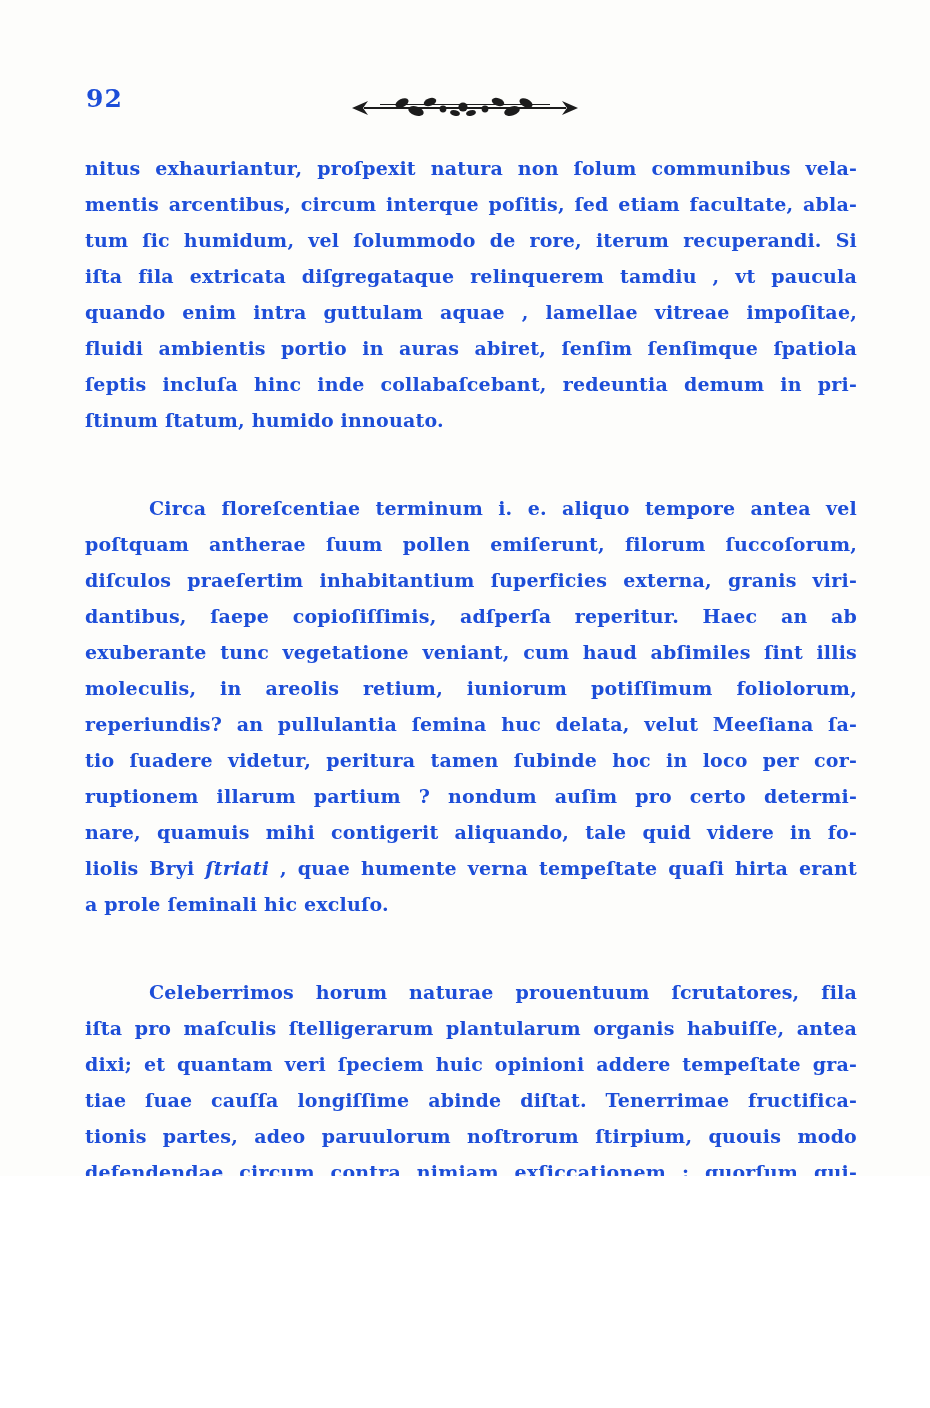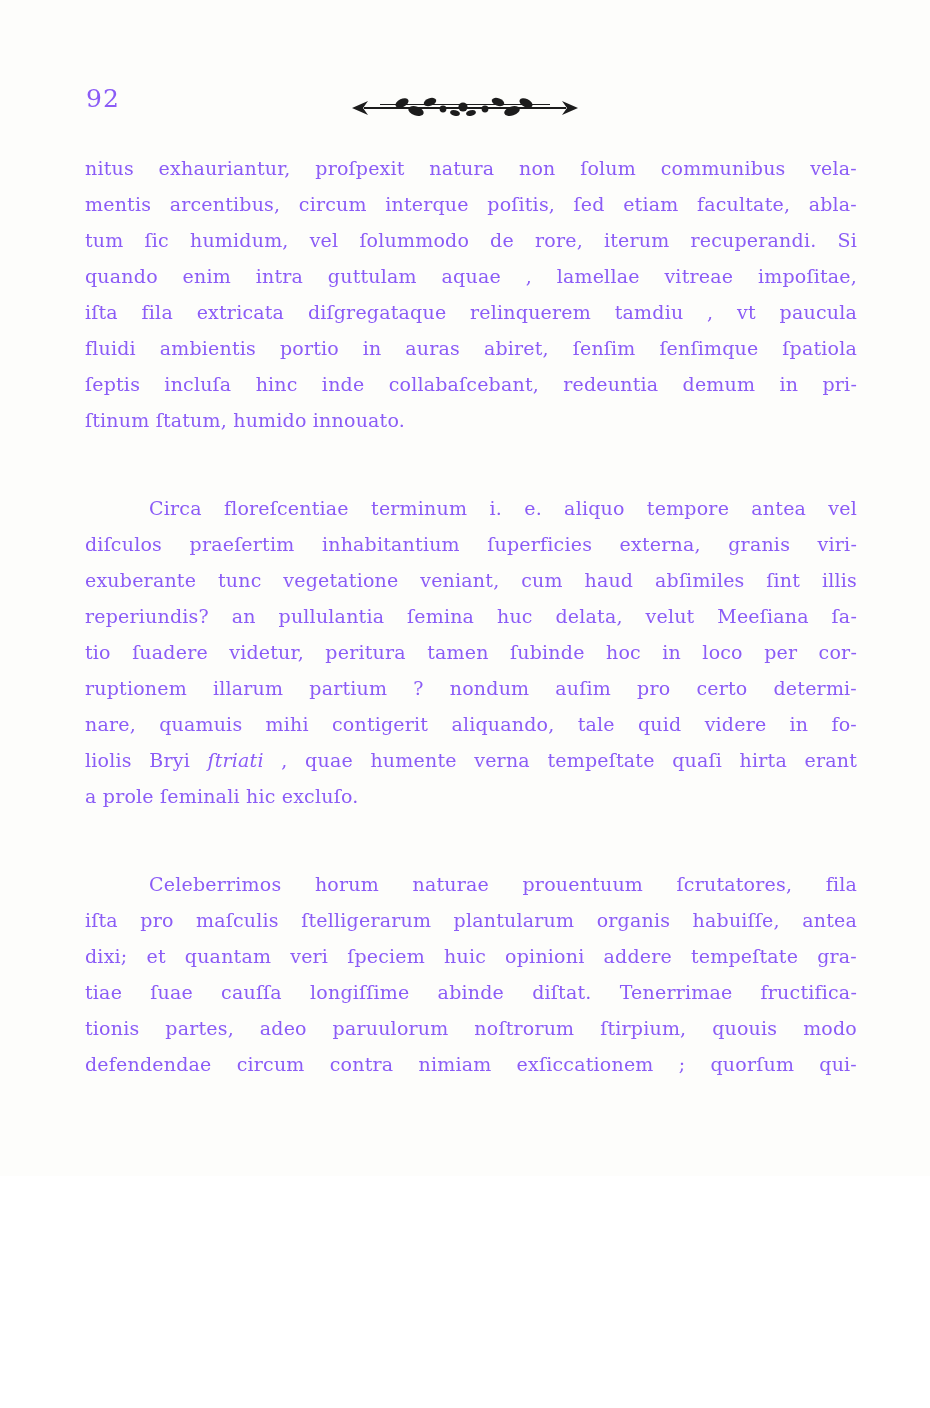--- a/index.html
+++ b/index.html
@@ -6,22 +6,23 @@
     margin: 0;
     padding: 0;
     background: #ffffff;
   }
   .page {
     position: relative;
     width: 930px;
     height: 1176px;
     background: #fdfdfb;
     font-family: "DejaVu Serif", serif;
-    color: #8b5cf6;
+    color: #1d4ed8;
     overflow: hidden;
+    font-weight: bold;
   }
   .page-number {
     position: absolute;
     left: 86px;
     top: 84px;
     font-size: 25px;
     letter-spacing: 1px;
   }
   .ornament {
     position: absolute;
@@ -101,30 +102,33 @@
         <path d="M228 14 L212 7 L217 14 L212 21 Z" stroke-width="0"></path>
       </g>
     </svg>
   </div>
 
   <div class="text-block" id="text-block">
       <div class="para">
         <div class="line just">nitus exhauriantur, proſpexit natura non ſolum communibus vela-</div>
         <div class="line just">mentis arcentibus, circum interque poſitis, ſed etiam facultate, abla-</div>
         <div class="line just">tum ſic humidum, vel ſolummodo de rore, iterum recuperandi. Si</div>
+        <div class="line just">iſta fila extricata diſgregataque relinquerem tamdiu , vt paucula</div>
         <div class="line just">quando enim intra guttulam aquae , lamellae vitreae impoſitae,</div>
-        <div class="line just">iſta fila extricata diſgregataque relinquerem tamdiu , vt paucula</div>
         <div class="line just">fluidi ambientis portio in auras abiret, ſenſim ſenſimque ſpatiola</div>
         <div class="line just">ſeptis incluſa hinc inde collabaſcebant, redeuntia demum in pri-</div>
         <div class="line">ſtinum ſtatum, humido innouato.</div>
       </div>
       <div class="para">
         <div class="line just first-indent">Circa floreſcentiae terminum i. e. aliquo tempore antea vel</div>
+        <div class="line just">poſtquam antherae ſuum pollen emiſerunt, filorum ſuccoſorum,</div>
         <div class="line just">diſculos praeſertim inhabitantium ſuperficies externa, granis viri-</div>
+        <div class="line just">dantibus, ſaepe copioſiſſimis, adſperſa reperitur.  Haec an ab</div>
         <div class="line just">exuberante tunc vegetatione veniant, cum haud abſimiles ſint illis</div>
+        <div class="line just">moleculis, in areolis retium, iuniorum potiſſimum foliolorum,</div>
         <div class="line just">reperiundis? an pullulantia ſemina huc delata, velut Meeſiana ſa-</div>
         <div class="line just">tio ſuadere videtur, peritura tamen ſubinde hoc in loco per cor-</div>
         <div class="line just">ruptionem illarum partium ?  nondum auſim pro certo determi-</div>
         <div class="line just">nare, quamuis mihi contigerit aliquando, tale quid videre in fo-</div>
         <div class="line just">liolis Bryi <em>ſtriati</em> , quae humente verna tempeſtate quaſi hirta erant</div>
         <div class="line">a prole ſeminali hic excluſo.</div>
       </div>
       <div class="para">
         <div class="line just first-indent">Celeberrimos horum naturae prouentuum ſcrutatores, fila</div>
         <div class="line just">iſta pro maſculis ſtelligerarum plantularum organis habuiſſe, antea</div>

